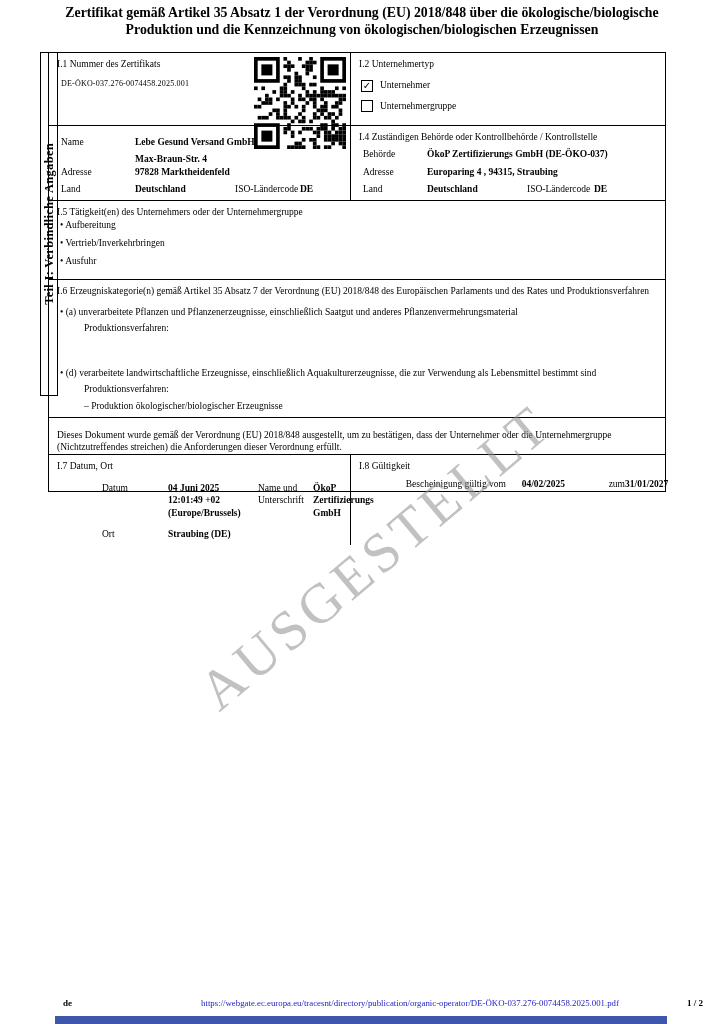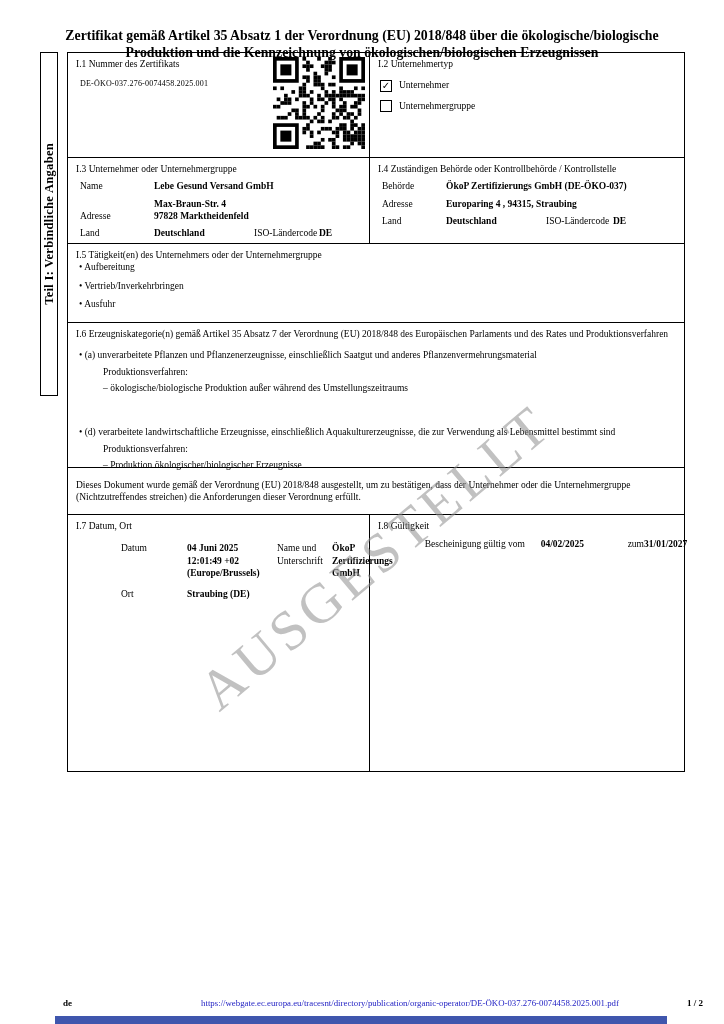--- a/index.html
+++ b/index.html
@@ -1,28 +1,28 @@
 <!DOCTYPE html>
 <html><head>
 <meta charset="utf-8">
 <style>
   html,body { margin:0; padding:0; background:#e8e8e8; }
   .page { position:relative; width:724px; height:1024px; background:#fff; overflow:hidden;
           font-family:"Liberation Serif", serif; color:#000; }
 
-  .title { position:absolute; top:27px; left:42px; width:640px; text-align:center;
+  .title { position:absolute; top:4px; left:42px; width:640px; text-align:center;
            font-weight:bold; font-size:13.8px; line-height:1.25; }
 
   .sidebar { position:absolute; left:40px; top:52px; width:18px; height:344px;
              border:1.5px solid #000; box-sizing:border-box;
              display:flex; align-items:center; justify-content:center; background:#fff; }
   .sidebar .vtext { writing-mode:vertical-rl; transform:rotate(180deg);
                     font-weight:bold; font-size:12.5px; white-space:nowrap; letter-spacing:0.3px; }
 
-  .tbl { position:absolute; left:67px; top:52px; width:618px; height:720px;
+  .tbl { position:absolute; left:48px; top:52px; width:618px; height:440px;
          border:1.5px solid #000; box-sizing:border-box; display:flex; flex-direction:column;
          font-size:9.5px; line-height:1.3; }
   .row { display:flex; border-bottom:1.5px solid #000; box-sizing:border-box; }
   .row:last-child { border-bottom:none; flex:1; }
   .r1 { height:105px; } .r2 { height:86px; } .r3 { height:79px; }
   .r4 { height:145px; } .r5 { height:47px; }
   .cell { padding:5px 8px; box-sizing:border-box; position:relative; }
   .cl { width:302px; border-right:1.5px solid #000; }
   .cr { flex:1; }
   .full { width:100%; }
@@ -311,21 +311,20 @@
           <div class="opt">
             <span class="cb"></span>
             <span>Unternehmergruppe</span>
           </div>
         </div>
       </div>
     </div>
 
     <div class="row r2">
       <div class="cell cl">
-        <div>I.3 Unternehmer oder Unternehmergruppe</div>
         <div class="kv">
           <span class="k k13">Name</span>
           <span class="val">Lebe Gesund Versand GmbH</span>
         </div>
         <div class="kv">
           <span class="k k13">Adresse</span>
           <span class="val">
             <span>Max-Braun-Str. 4</span><br>
             <span>97828 Marktheidenfeld</span>
           </span>
@@ -366,21 +365,20 @@
         </div>
       </div>
     </div>
 
     <div class="row r4">
       <div class="cell full">
         <div>I.6 Erzeugniskategorie(n) gemäß Artikel 35 Absatz 7 der Verordnung (EU) 2018/848 des Europäischen Parlaments und des Rates  und Produktionsverfahren</div>
         <div class="cat">
           <div>• <span>(a) unverarbeitete Pflanzen und Pflanzenerzeugnisse, einschließlich Saatgut und anderes Pflanzenvermehrungsmaterial</span></div>
           <div class="sub">Produktionsverfahren:</div>
-          <div class="sub">– ökologische/biologische Produktion außer während des Umstellungszeitraums</div>
         </div>
         <div class="cat cat2">
           <div>• <span>(d) verarbeitete landwirtschaftliche Erzeugnisse, einschließlich Aquakulturerzeugnisse, die zur Verwendung als Lebensmittel bestimmt sind</span></div>
           <div class="sub">Produktionsverfahren:</div>
           <div class="sub">– Produktion ökologischer/biologischer Erzeugnisse</div>
         </div>
       </div>
     </div>
 
     <div class="row r5">

